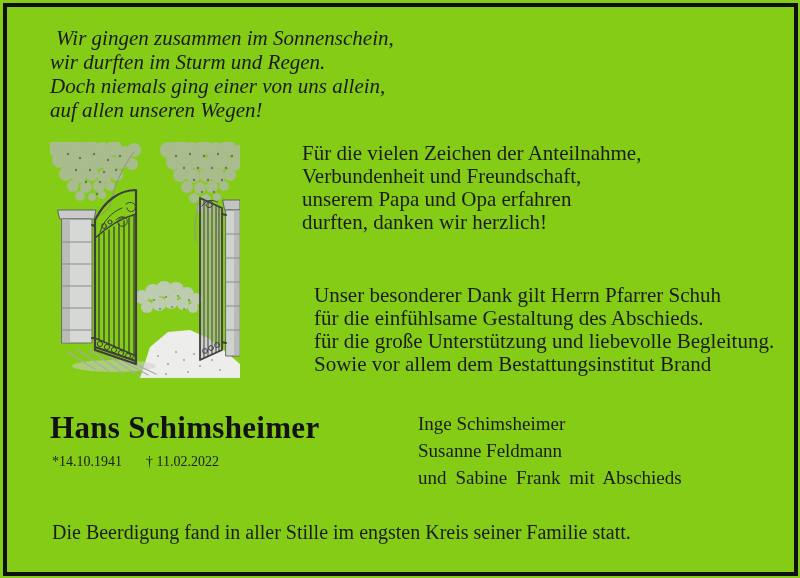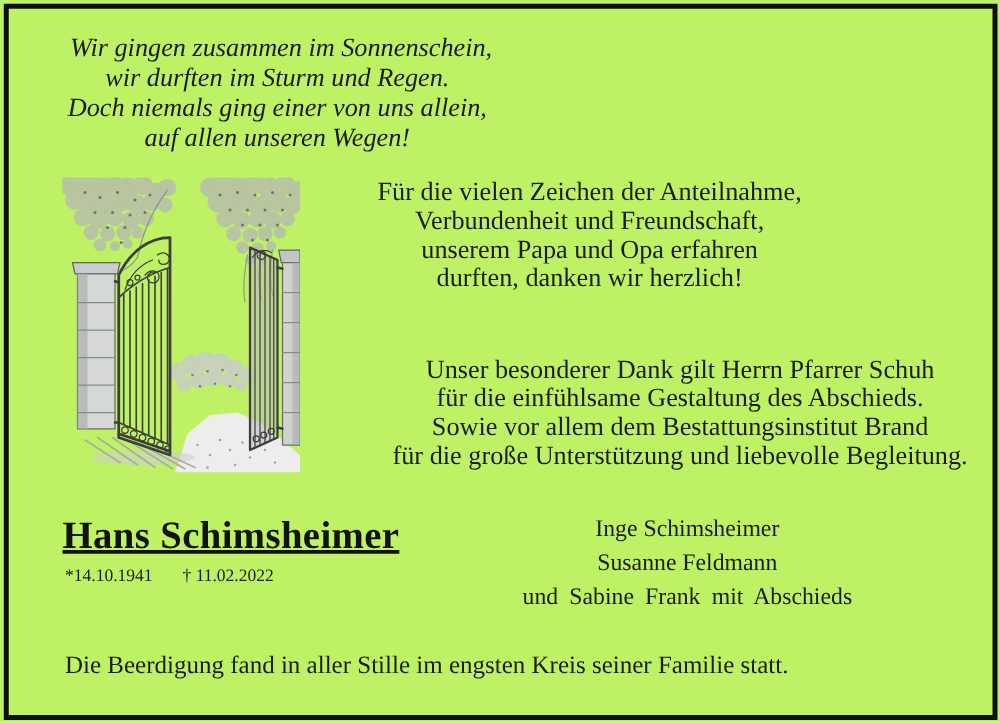--- a/index.html
+++ b/index.html
@@ -5,21 +5,21 @@
   * { box-sizing: border-box; }
   html, body { margin: 0; padding: 0; }
   body {
     width: 800px; height: 578px;
     background: #ffffff;
     font-family: "Liberation Serif", serif;
     color: #1c1c1c;
     position: relative;
     overflow: hidden;
   }
-  .sheet { position: absolute; inset: 0; background: #bef264; text-align: center; }
+  .sheet { position: absolute; inset: 0; background: #84cc16; }
   .frame {
     position: absolute; left: 3px; top: 3px; right: 2px; bottom: 2px;
     border: 4px solid #101010;
     pointer-events: none;
   }
   .poem {
     position: absolute; left: 50px; top: 26px;
     font-style: italic; font-size: 21px; line-height: 24px;
     color: #1b1b1b; white-space: nowrap;
   }
@@ -33,21 +33,21 @@
     position: absolute; left: 302px; top: 142px;
     font-size: 21px; line-height: 23px; white-space: nowrap;
   }
   .thanks-2 {
     position: absolute; left: 314px; top: 284px;
     font-size: 21px; line-height: 23px; white-space: nowrap;
   }
   .name {
     position: absolute; left: 50px; top: 410px;
     font-size: 31px; font-weight: bold; color: #121212;
-    line-height: 36px; white-space: nowrap; letter-spacing: 0.3px; text-decoration: underline;
+    line-height: 36px; white-space: nowrap; letter-spacing: 0.3px;
   }
   .dates {
     position: absolute; left: 52px; top: 449px;
     font-size: 14px; line-height: 25px; white-space: nowrap;
   }
   .dates .death { margin-left: 24px; }
   .mourners {
     position: absolute; left: 418px; top: 410px;
     font-size: 19px; line-height: 27px; white-space: nowrap;
   }
@@ -253,22 +253,22 @@
   <div class="thanks-1">
     <div class="line">Für die vielen Zeichen der Anteilnahme,</div>
     <div class="line">Verbundenheit und Freundschaft,</div>
     <div class="line">unserem Papa und Opa erfahren</div>
     <div class="line">durften, danken wir herzlich!</div>
   </div>
 
   <div class="thanks-2">
     <div class="line">Unser besonderer Dank gilt Herrn Pfarrer Schuh</div>
     <div class="line">für die einfühlsame Gestaltung des Abschieds.</div>
+    <div class="line">für die große Unterstützung und liebevolle Begleitung.</div>
     <div class="line">Sowie vor allem dem Bestattungsinstitut Brand</div>
-    <div class="line">für die große Unterstützung und liebevolle Begleitung.</div>
   </div>
 
   <div class="name">Hans Schimsheimer</div>
 
   <div class="dates">
     <span class="birth">*14.10.1941</span><span class="death">† 11.02.2022</span>
   </div>
 
   <div class="mourners">
     <div class="line">Inge Schimsheimer</div>

